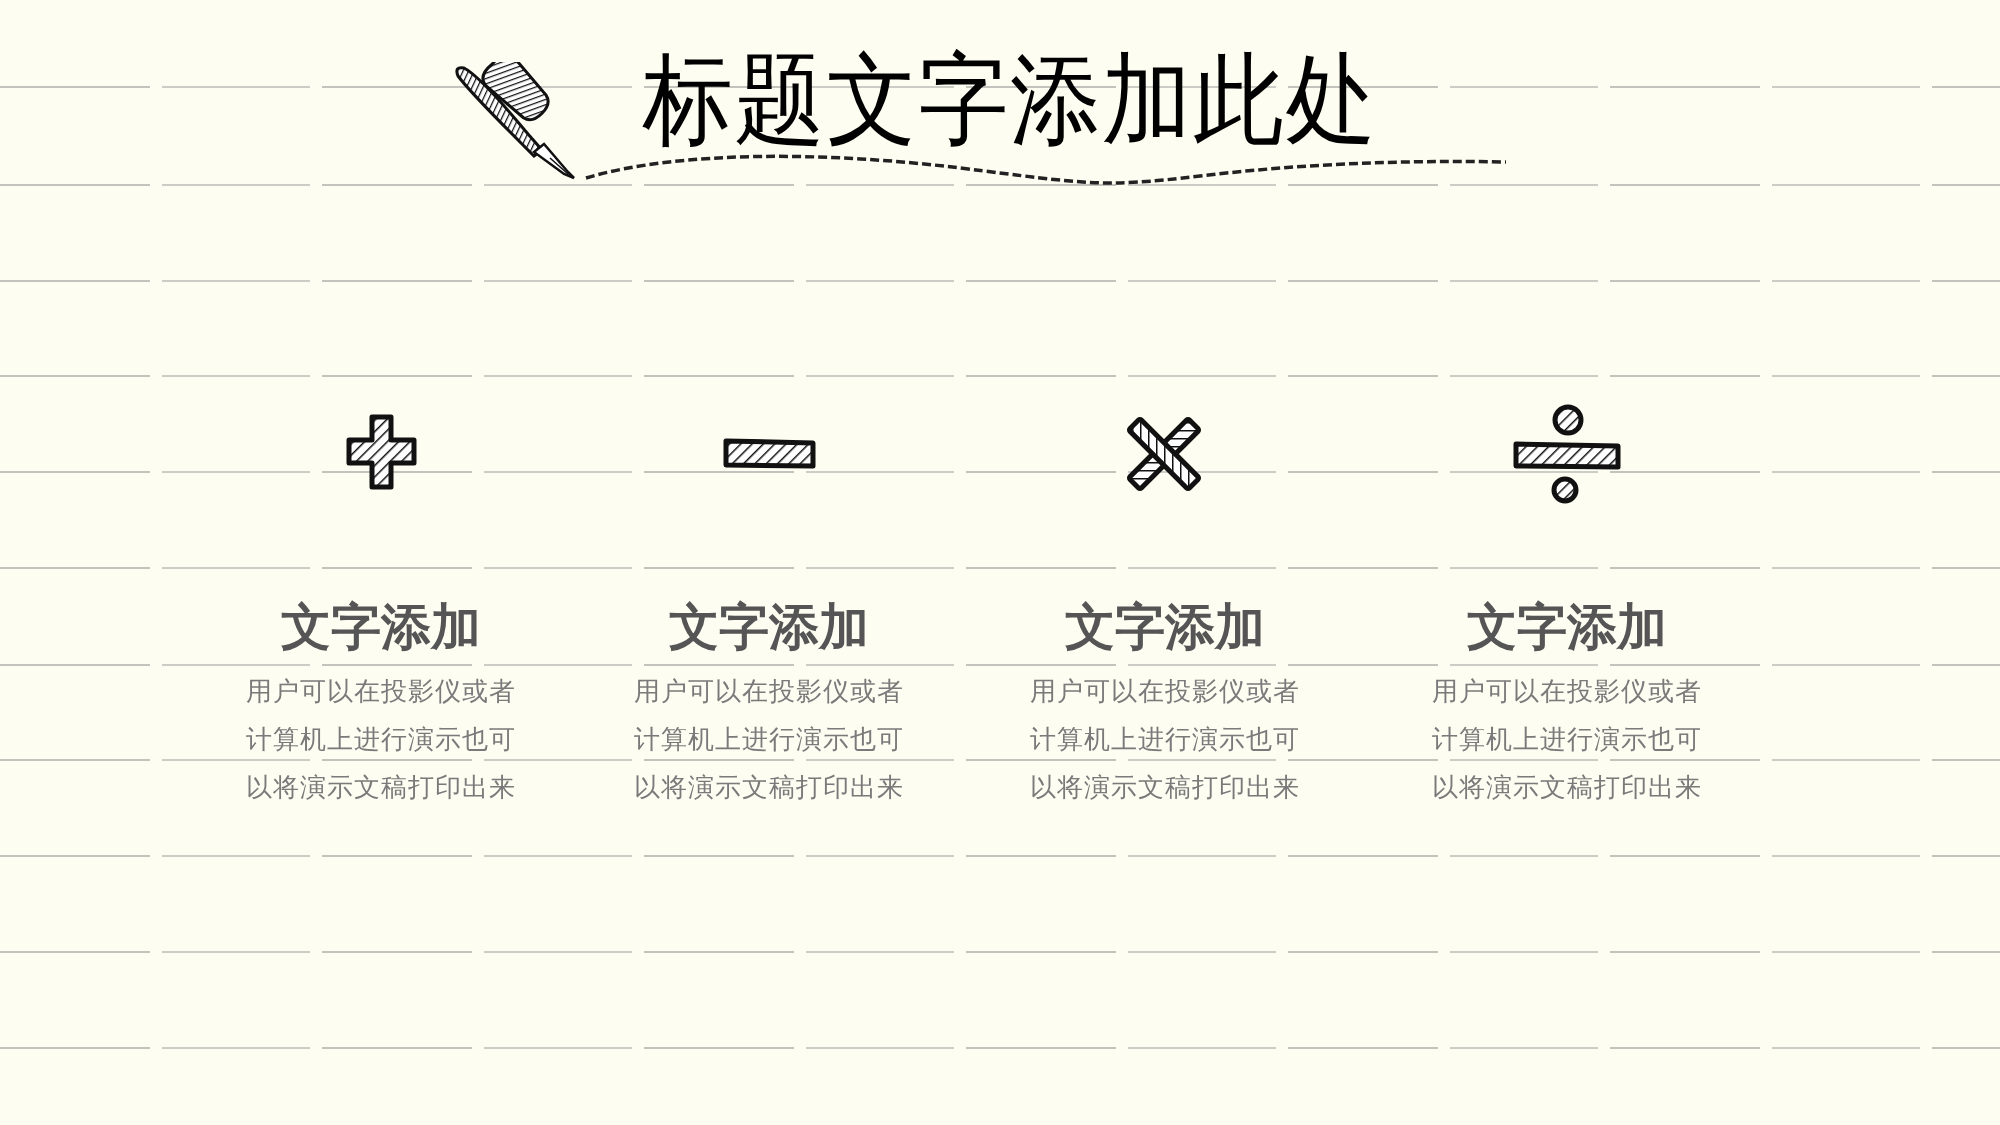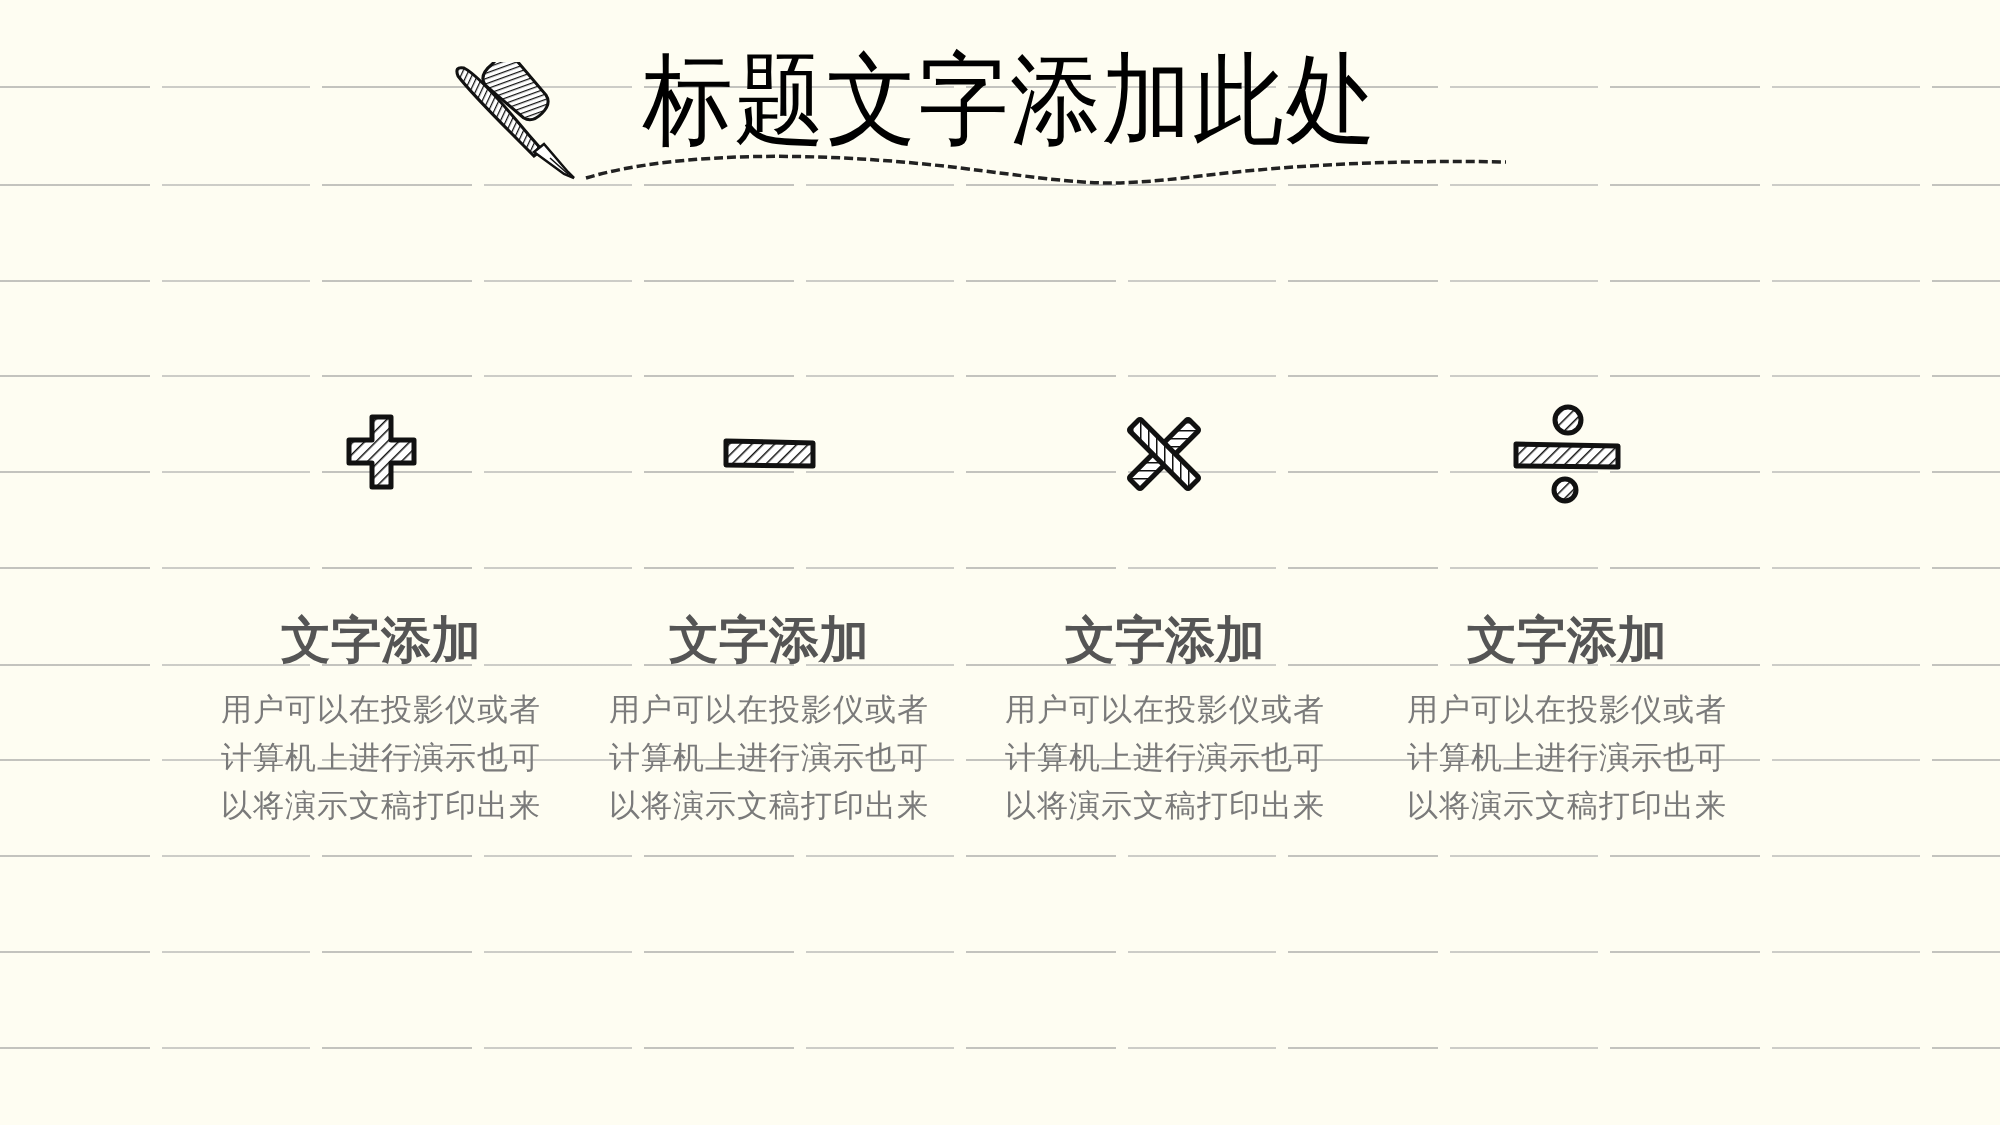--- a/index.html
+++ b/index.html
@@ -18,24 +18,24 @@
     font-size:100px; font-weight:normal; color:#000; letter-spacing:2px; line-height:120px;
     transform:scaleX(0.9); transform-origin:center;
   }
   .wave { position:absolute; left:580px; top:150px; }
   .pen { position:absolute; left:450px; top:62px; }
   .icon { position:absolute; }
   .col {
     position:absolute; top:595px; width:360px; text-align:center;
   }
   .col h2 {
-    margin:13px; font-size:50px; font-weight:bold; color:#555; line-height:64px;
+    margin:0; font-size:50px; font-weight:bold; color:#555; line-height:64px;
   }
   .col p {
-    margin:8px 0 0 0; font-size:31px; color:#7a7a7a; line-height:48px; letter-spacing:1px;
+    margin:8px 0 0 0; font-size:26px; color:#7a7a7a; line-height:48px; letter-spacing:1px;
   }
 </style>
 </head>
 <body>
 
 <svg width="0" height="0" style="position:absolute">
   <defs>
     <pattern id="hatch" width="8" height="8" patternUnits="userSpaceOnUse" patternTransform="rotate(45)">
       <rect width="8" height="8" fill="#fff"></rect>
       <line x1="0" y1="0" x2="0" y2="8" stroke="#111" stroke-width="3"></line>

